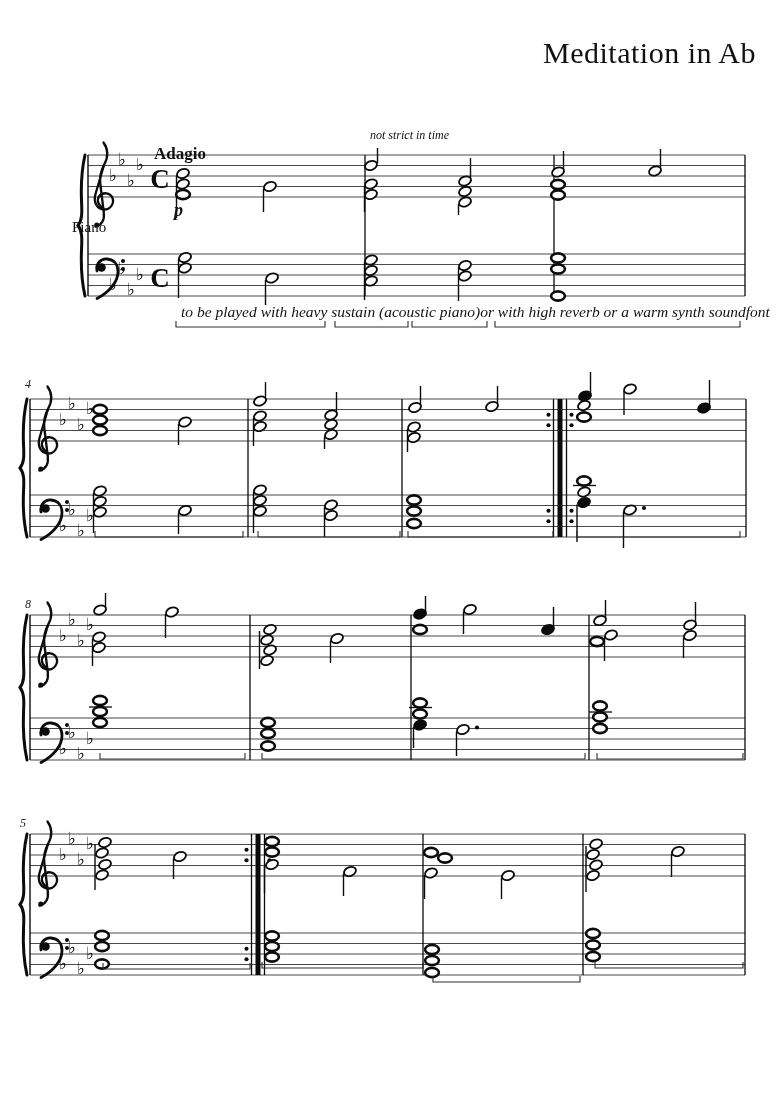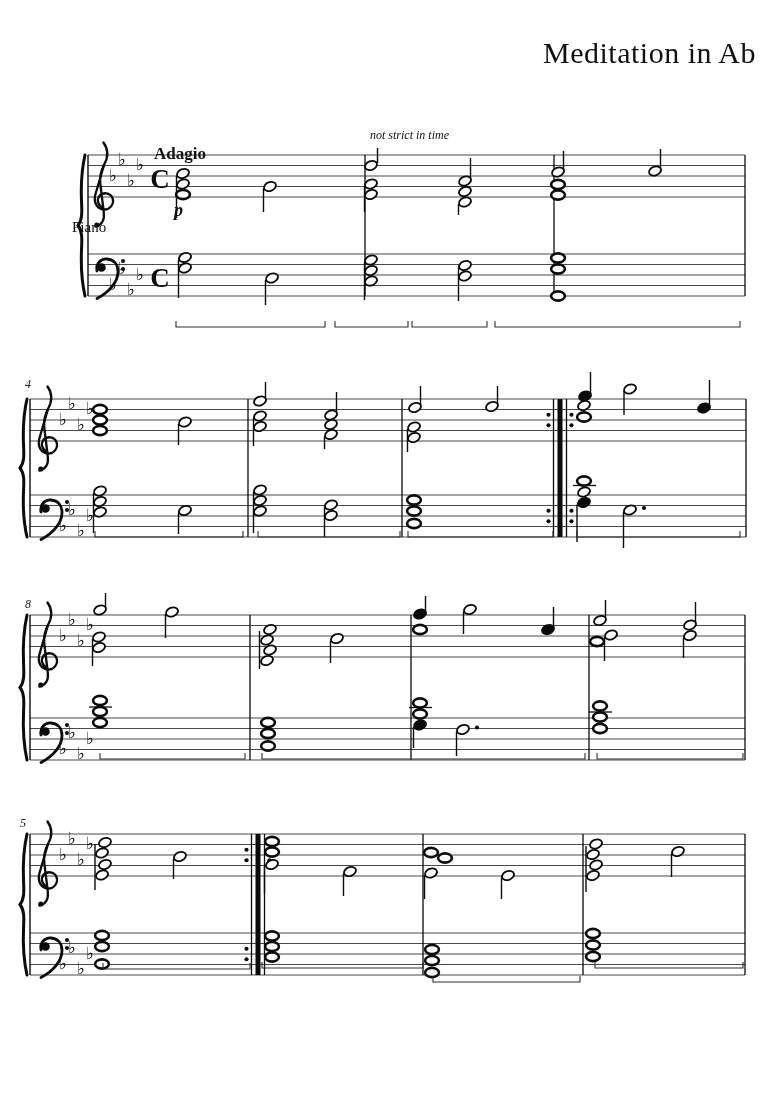--- a/index.html
+++ b/index.html
@@ -361,16 +361,17 @@
       <path d="M 103,963 V 969 H 250 V 963" fill="none" stroke="#2e2e2e" stroke-width="1.1"></path>
       <path d="M 262,962 V 968 H 423 V 962" fill="none" stroke="#2e2e2e" stroke-width="1.1"></path>
       <path d="M 433,976 V 982 H 580 V 976" fill="none" stroke="#2e2e2e" stroke-width="1.1"></path>
       <path d="M 595,962 V 968 H 743 V 962" fill="none" stroke="#2e2e2e" stroke-width="1.1"></path>
     </svg>
   <div class="title">Meditation in Ab</div>
   <div class="tempo">Adagio</div>
   <div class="ann-top">not strict in time</div>
   <div class="dyn">p</div>
   <div class="instr">Piano</div>
+  <div class="ann-bottom">to be played with heavy sustain (acoustic piano)or with high reverb or a warm synth soundfont</div>
   <div class="mnum m4">4</div>
   <div class="mnum m8">8</div>
   <div class="mnum m12">5</div>
 </div>
 
 </body></html>

